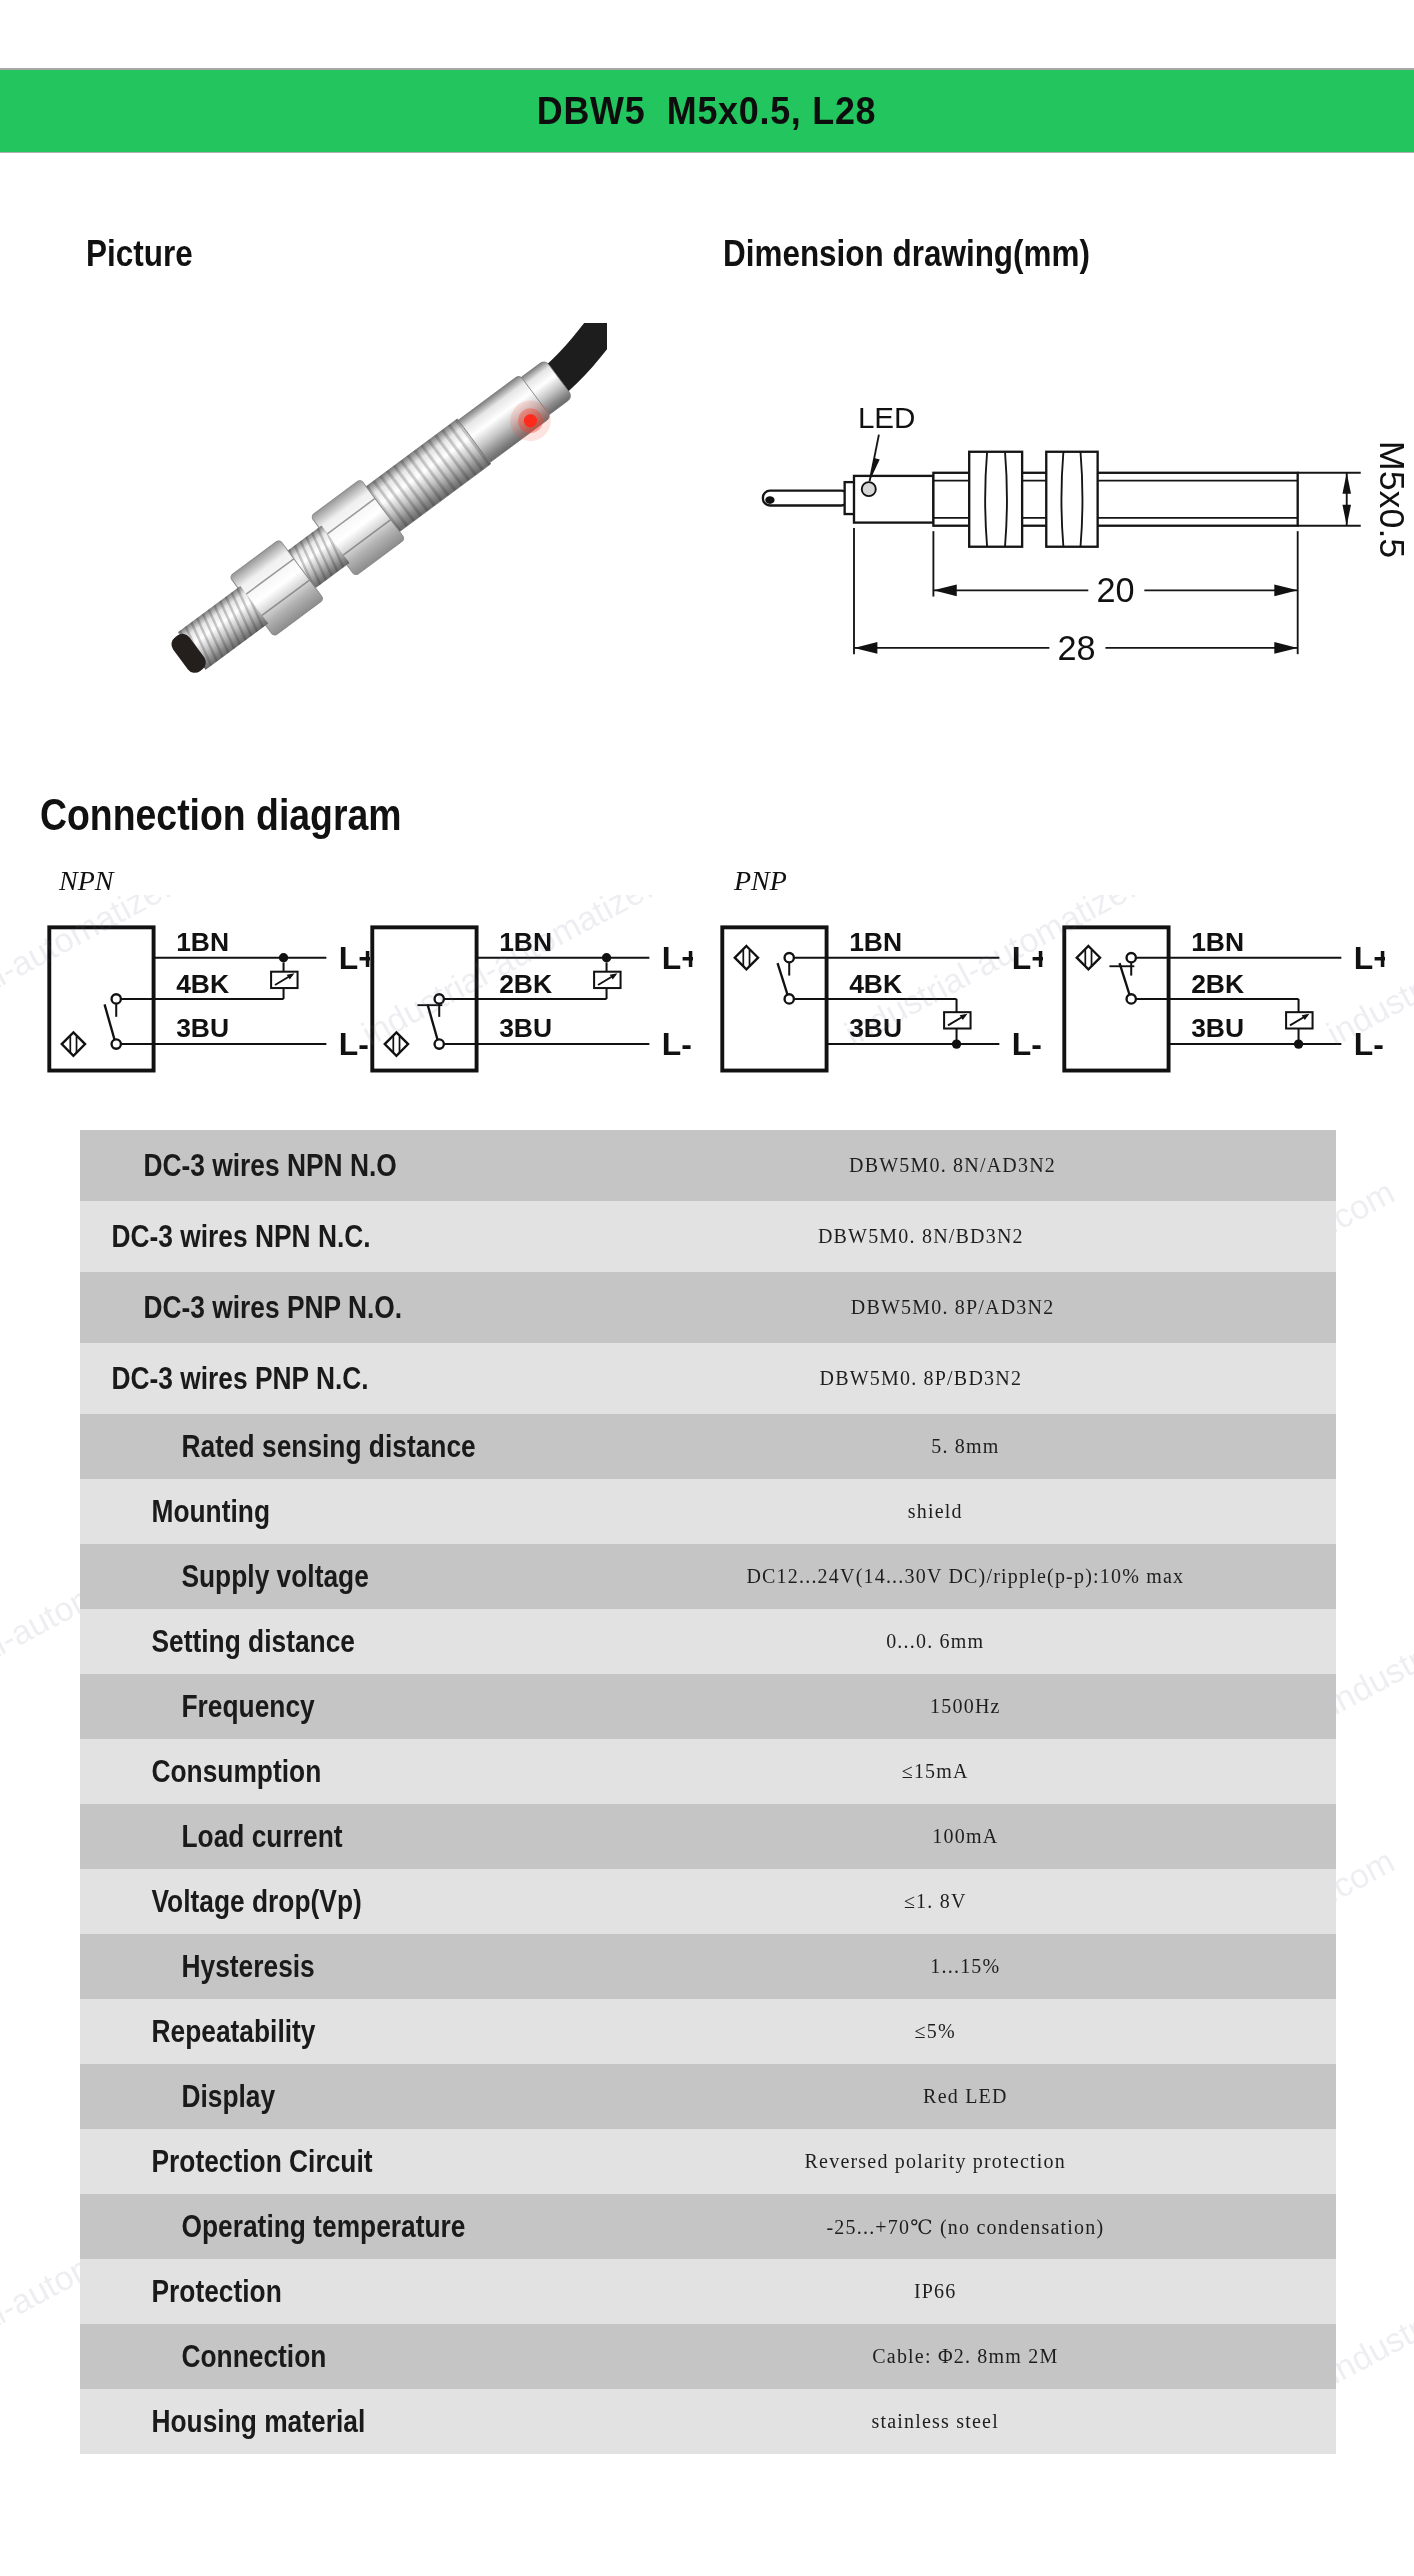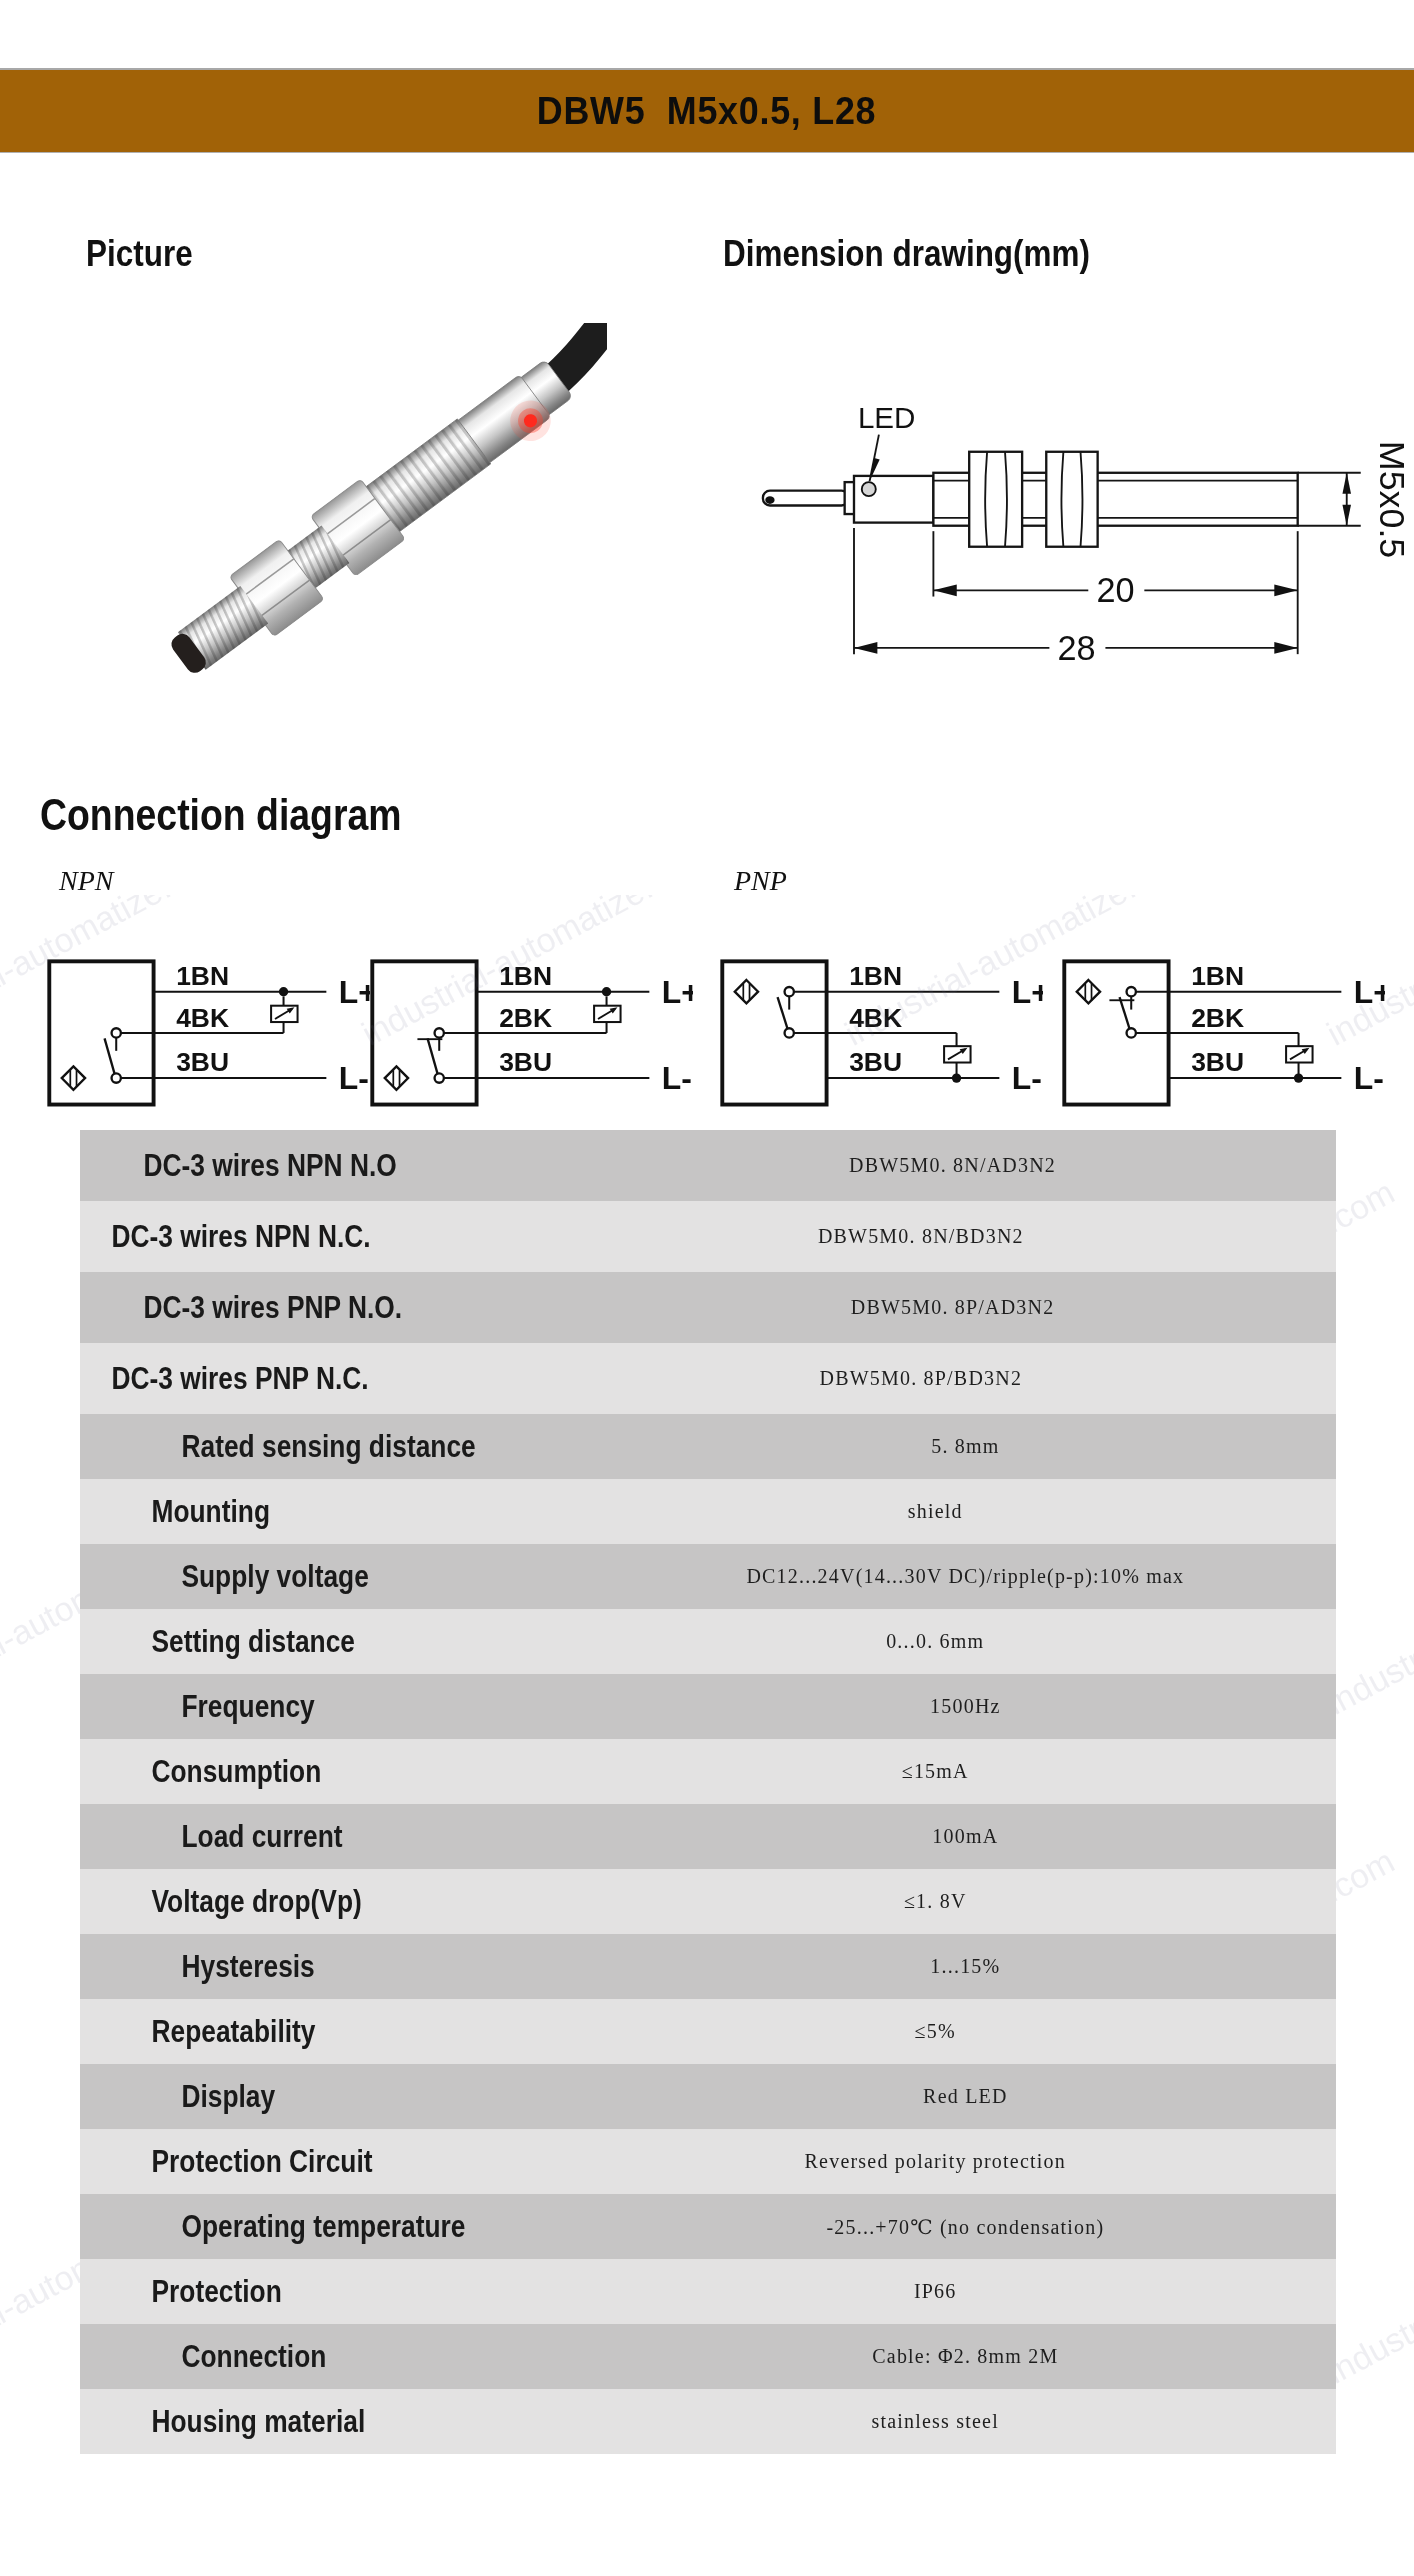--- a/index.html
+++ b/index.html
@@ -5,21 +5,21 @@
   html,body{margin:0;padding:0;}
   body{
     width:1414px;height:2576px;position:relative;background:#ffffff;
     font-family:"Liberation Sans",sans-serif;color:#151515;overflow:hidden;
   }
   .page{position:absolute;left:0;top:0;width:1414px;height:2576px;background:#fff;}
 
   
   .title-bar{
     position:absolute;left:0;top:68px;width:1414px;height:82px;
-    background:#a16207;border-top:2.3px solid #a8a8a8;border-bottom:1.6px solid #b0b0b0;
+    background:#22c55e;border-top:2.3px solid #a8a8a8;border-bottom:1.6px solid #b0b0b0;
     display:flex;align-items:center;justify-content:center;
   }
   .title-text{
     font-size:39px;font-weight:bold;color:#0d0d0d;white-space:pre;
     transform:scaleX(.92);letter-spacing:0.8px;
   }
 
   
   .sec-heading{
     position:absolute;font-weight:bold;color:#111;font-size:37px;
@@ -32,21 +32,21 @@
   .grp-label{
     position:absolute;font-family:"Liberation Serif","DejaVu Serif",serif;
     font-size:28px;color:#111;white-space:nowrap;font-style:italic;
   }
   .grp-npn{left:59px;top:865px;}
   .grp-pnp{left:734px;top:865px;}
 
   
   .photo-wrap{position:absolute;left:78px;top:323px;width:529px;height:389px;}
   .dim-wrap{position:absolute;left:724px;top:366px;width:685px;height:335px;}
-  .circuit{position:absolute;top:952px;width:327px;height:179px;}
+  .circuit{position:absolute;top:918px;width:327px;height:179px;}
   .c0{left:43px;} .c1{left:366px;} .c2{left:716px;} .c3{left:1058px;}
   svg{display:block;}
   .wire{stroke:#111;stroke-width:2.6;fill:none;}
   .sym{stroke:#111;stroke-width:3;fill:none;}
   .boxline{stroke:#111;stroke-width:5;fill:none;}
   .wire-label{font-family:"Liberation Sans",sans-serif;font-weight:bold;font-size:34px;fill:#111;}
   .term-label{font-family:"Liberation Sans",sans-serif;font-weight:bold;font-size:41px;fill:#111;}
   .dim-text{font-family:"Liberation Sans",sans-serif;font-size:44px;fill:#111;}
   .led-text{font-family:"Liberation Sans",sans-serif;font-size:38px;fill:#111;}
   .dline{stroke:#151515;stroke-width:2.4;fill:none;}

